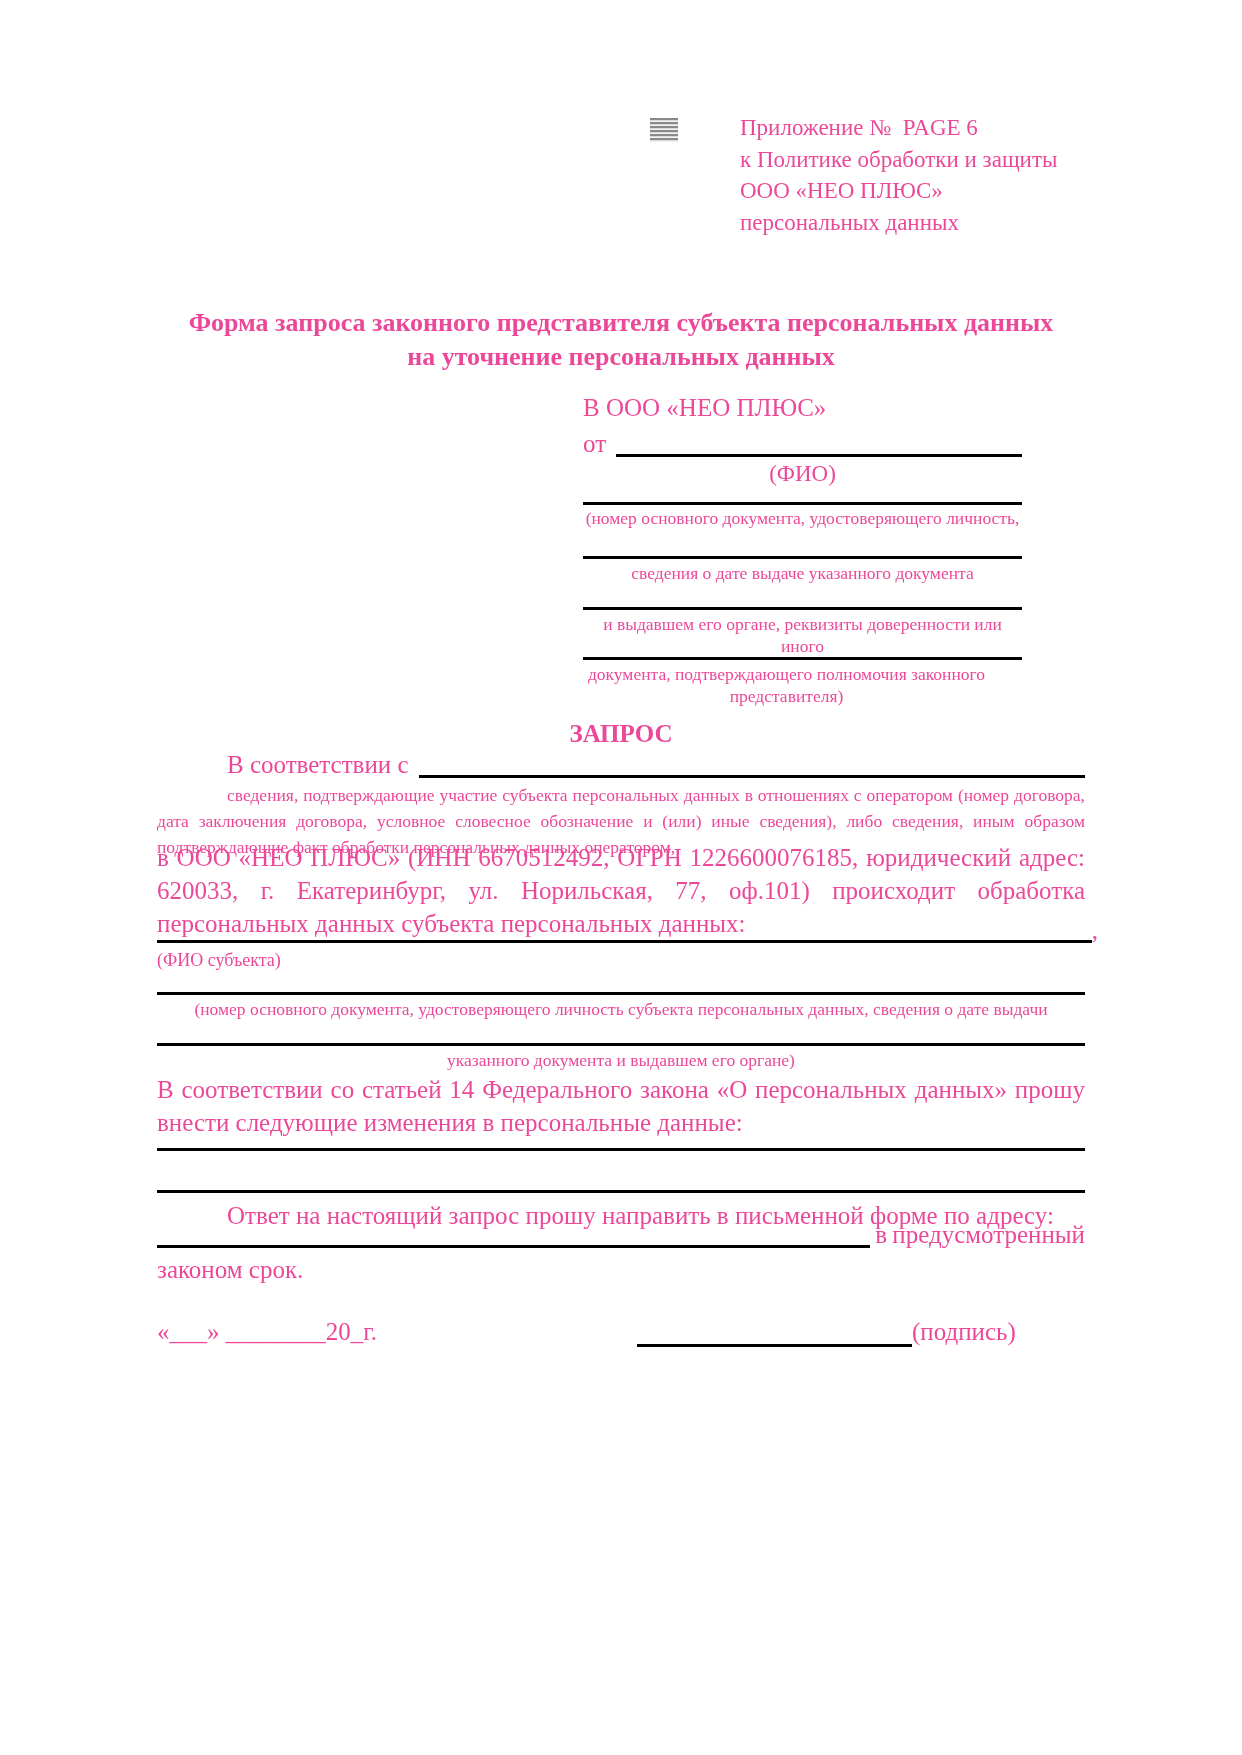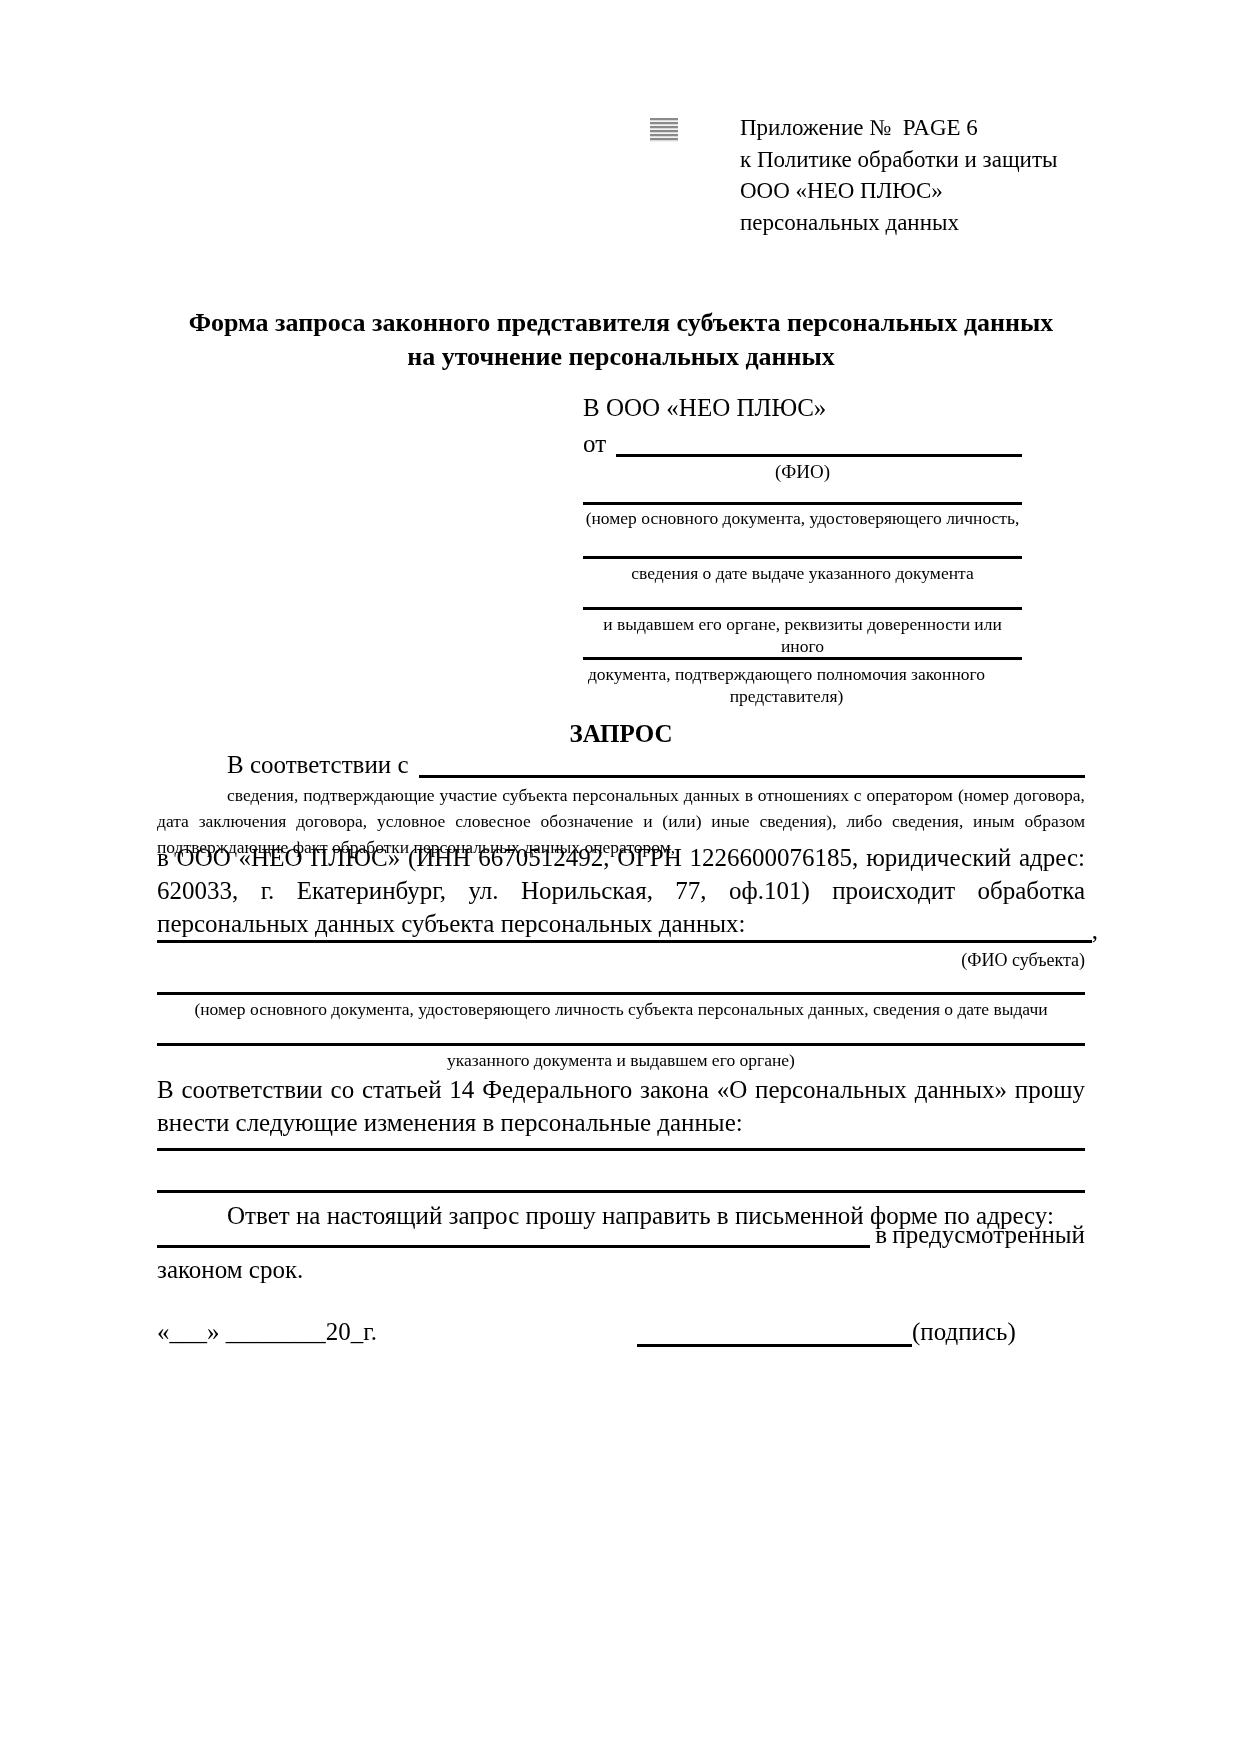--- a/index.html
+++ b/index.html
@@ -2,21 +2,21 @@
 <html><head>
 <meta charset="utf-8">
 <style>
   html,body{margin:0;padding:0;background:#e8e8e8;}
   .page{
     position:relative;
     width:1242px;height:1755px;
     margin:0 auto;
     background:#ffffff;
     font-family:"Liberation Serif","DejaVu Serif",serif;
-    color:#000000;
+    color:#ec4899;
     overflow:hidden;
   }
   .abs{position:absolute;}
   
   .artifact{
     position:absolute;left:650px;top:118px;width:28px;height:24px;
     background:repeating-linear-gradient(to bottom,#8a8a8a 0 2px,#d9d9d9 2px 3px,#f2f2f2 3px 4px);
   }
   .hdr{left:740px;top:112px;width:330px;font-size:23px;line-height:31.5px;}
   
@@ -26,30 +26,30 @@
   .from-row{left:583px;top:428px;width:439px;height:29px;display:flex;align-items:flex-end;}
   .from-row .lbl{font-size:25px;line-height:27px;margin-right:10px;}
   .fill{flex:1;border-bottom:3px solid #000;height:100%;}
   .rule{position:absolute;height:0;border-top:3px solid #000;}
   .rule.addr{left:583px;width:439px;}
   .rule.body{left:157px;width:928px;}
   .cap{position:absolute;text-align:center;font-size:17.5px;line-height:22px;}
   .cap.addr{left:583px;width:439px;}
   .cap.addr-wide{left:542px;width:489px;}
   .cap.body{left:157px;width:928px;}
-  .fio{left:583px;top:461px;width:439px;text-align:center;font-size:19px;}
+  .fio{left:583px;top:461px;width:439px;text-align:center;font-size:23px;}
   
   .zapros{left:157px;top:720px;width:928px;text-align:center;font-size:25px;font-weight:bold;}
   .lead-row{left:157px;top:750px;width:928px;height:28px;display:flex;align-items:flex-end;}
   .lead-row .lbl{font-size:25px;line-height:27px;margin-left:70px;margin-right:10px;}
   .footnote{left:157px;top:782px;width:928px;font-size:17.5px;line-height:26px;text-align:justify;text-indent:70px;}
   .para{left:157px;width:928px;font-size:25px;line-height:33px;text-align:justify;}
   .comma-row{left:157px;top:916px;width:941px;height:27px;display:flex;align-items:flex-end;}
   .comma-row .comma{font-size:25px;line-height:25px;}
-  .fio-subj{left:157px;top:950px;width:928px;text-align:right;font-size:18px;}
+  .fio-subj{left:157px;top:950px;width:928px;text-align:left;font-size:18px;}
   .answer1{left:157px;top:1202px;width:928px;font-size:25px;text-indent:70px;}
   .answer2{left:157px;top:1221px;width:928px;height:27px;display:flex;align-items:flex-end;justify-content:space-between;}
   .answer2 .part-line{width:713px;border-bottom:3px solid #000;height:100%;}
   .answer2 .w{font-size:25px;line-height:26px;}
   .answer3{left:157px;top:1256px;font-size:25px;}
   .date{left:157px;top:1318px;font-size:25px;}
   .sig{left:637px;top:1318px;display:flex;align-items:flex-start;}
   .sig .sig-line{width:275px;height:26px;border-bottom:3px solid #000;}
   .sig .sig-cap{font-size:25px;line-height:28px;}
 </style>

